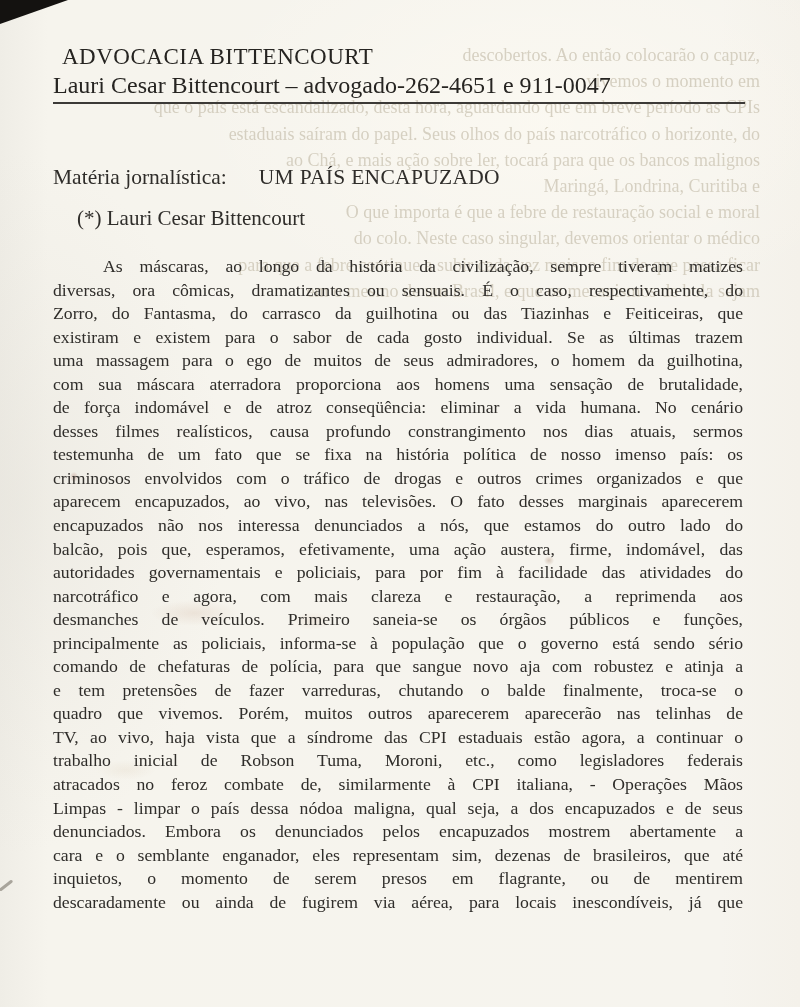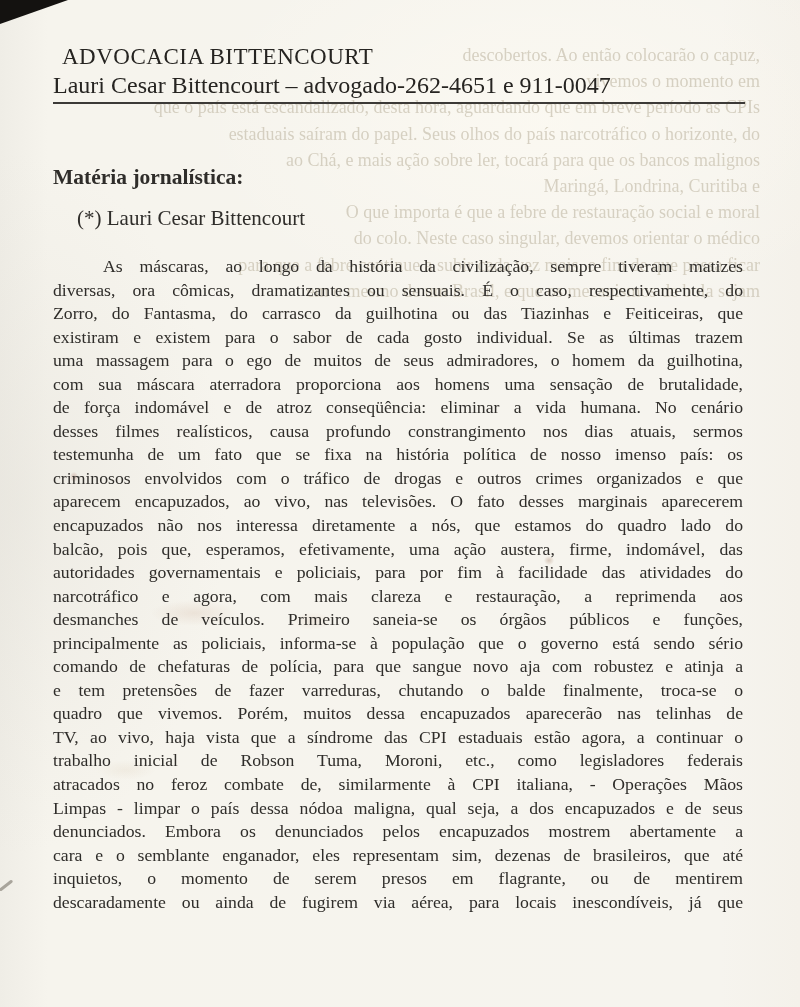--- a/index.html
+++ b/index.html
@@ -84,21 +84,20 @@
     margin-top: 4px;
     width: 692px;
     border-top: 2.5px solid #3c3a37;
   }
 
   .title-row {
     margin-top: 61px;
     font-size: 21.5px;
     line-height: 24px;
     display: flex;
-    font-weight: bold;
   }
   .title-row .title { margin-left: 32px; letter-spacing: .3px; }
 
   .byline {
     margin-top: 17px;
     font-size: 21px;
     line-height: 24px;
     margin-left: 24px;
   }
 
@@ -146,45 +145,46 @@
   <div class="content">
 
     <header>
       <div class="lh1">ADVOCACIA BITTENCOURT</div>
       <div class="lh2">Lauri Cesar Bittencourt – advogado-262-4651 e 911-0047</div>
       <div class="rule"></div>
     </header>
 
     <div class="title-row">
       <span class="label">Matéria jornalística:</span>
+      <span class="title">UM PAÍS ENCAPUZADO</span>
     </div>
 
     <div class="byline">(*) Lauri Cesar Bittencourt</div>
 
     <div class="body-block">
         <div class="body-line">As máscaras, ao longo da história da civilização, sempre tiveram matizes</div>
         <div class="body-line">diversas, ora cômicas, dramatizantes ou sensuais. É o caso, respectivamente, do</div>
         <div class="body-line">Zorro, do Fantasma, do carrasco da guilhotina ou das Tiazinhas e Feiticeiras, que</div>
         <div class="body-line">existiram e existem para o sabor de cada gosto individual. Se as últimas trazem</div>
         <div class="body-line">uma massagem para o ego de muitos de seus admiradores, o homem da guilhotina,</div>
         <div class="body-line">com sua máscara aterradora proporciona aos homens uma sensação de brutalidade,</div>
         <div class="body-line">de força indomável e de atroz conseqüência: eliminar a vida humana. No cenário</div>
         <div class="body-line">desses filmes realísticos, causa profundo constrangimento nos dias atuais, sermos</div>
         <div class="body-line">testemunha de um fato que se fixa na história política de nosso imenso país: os</div>
         <div class="body-line">criminosos envolvidos com o tráfico de drogas e outros crimes organizados e que</div>
         <div class="body-line">aparecem encapuzados, ao vivo, nas televisões. O fato desses marginais aparecerem</div>
-        <div class="body-line">encapuzados não nos interessa diretamente a nós, que estamos do quadro lado do</div>
+        <div class="body-line">encapuzados não nos interessa denunciados a nós, que estamos do outro lado do</div>
         <div class="body-line">balcão, pois que, esperamos, efetivamente, uma ação austera, firme, indomável, das</div>
         <div class="body-line">autoridades governamentais e policiais, para por fim à facilidade das atividades do</div>
         <div class="body-line">narcotráfico e agora, com mais clareza e restauração, a reprimenda aos</div>
         <div class="body-line">desmanches de veículos. Primeiro saneia-se os órgãos públicos e funções,</div>
         <div class="body-line">principalmente as policiais, informa-se à população que o governo está sendo sério</div>
         <div class="body-line">comando de chefaturas de polícia, para que sangue novo aja com robustez e atinja a</div>
         <div class="body-line">e tem pretensões de fazer varreduras, chutando o balde finalmente, troca-se o</div>
-        <div class="body-line">quadro que vivemos. Porém, muitos dessa encapuzados aparecerão nas telinhas de</div>
+        <div class="body-line">quadro que vivemos. Porém, muitos outros aparecerem aparecerão nas telinhas de</div>
         <div class="body-line">TV, ao vivo, haja vista que a síndrome das CPI estaduais estão agora, a continuar o</div>
         <div class="body-line">trabalho inicial de Robson Tuma, Moroni, etc., como legisladores federais</div>
         <div class="body-line">atracados no feroz combate de, similarmente à CPI italiana, - Operações Mãos</div>
         <div class="body-line">Limpas - limpar o país dessa nódoa maligna, qual seja, a dos encapuzados e de seus</div>
         <div class="body-line">denunciados. Embora os denunciados pelos encapuzados mostrem abertamente a</div>
         <div class="body-line">cara e o semblante enganador, eles representam sim, dezenas de brasileiros, que até</div>
         <div class="body-line">inquietos, o momento de serem presos em flagrante, ou de mentirem</div>
         <div class="body-line">descaradamente ou ainda de fugirem via aérea, para locais inescondíveis, já que</div>
       </div>
 

